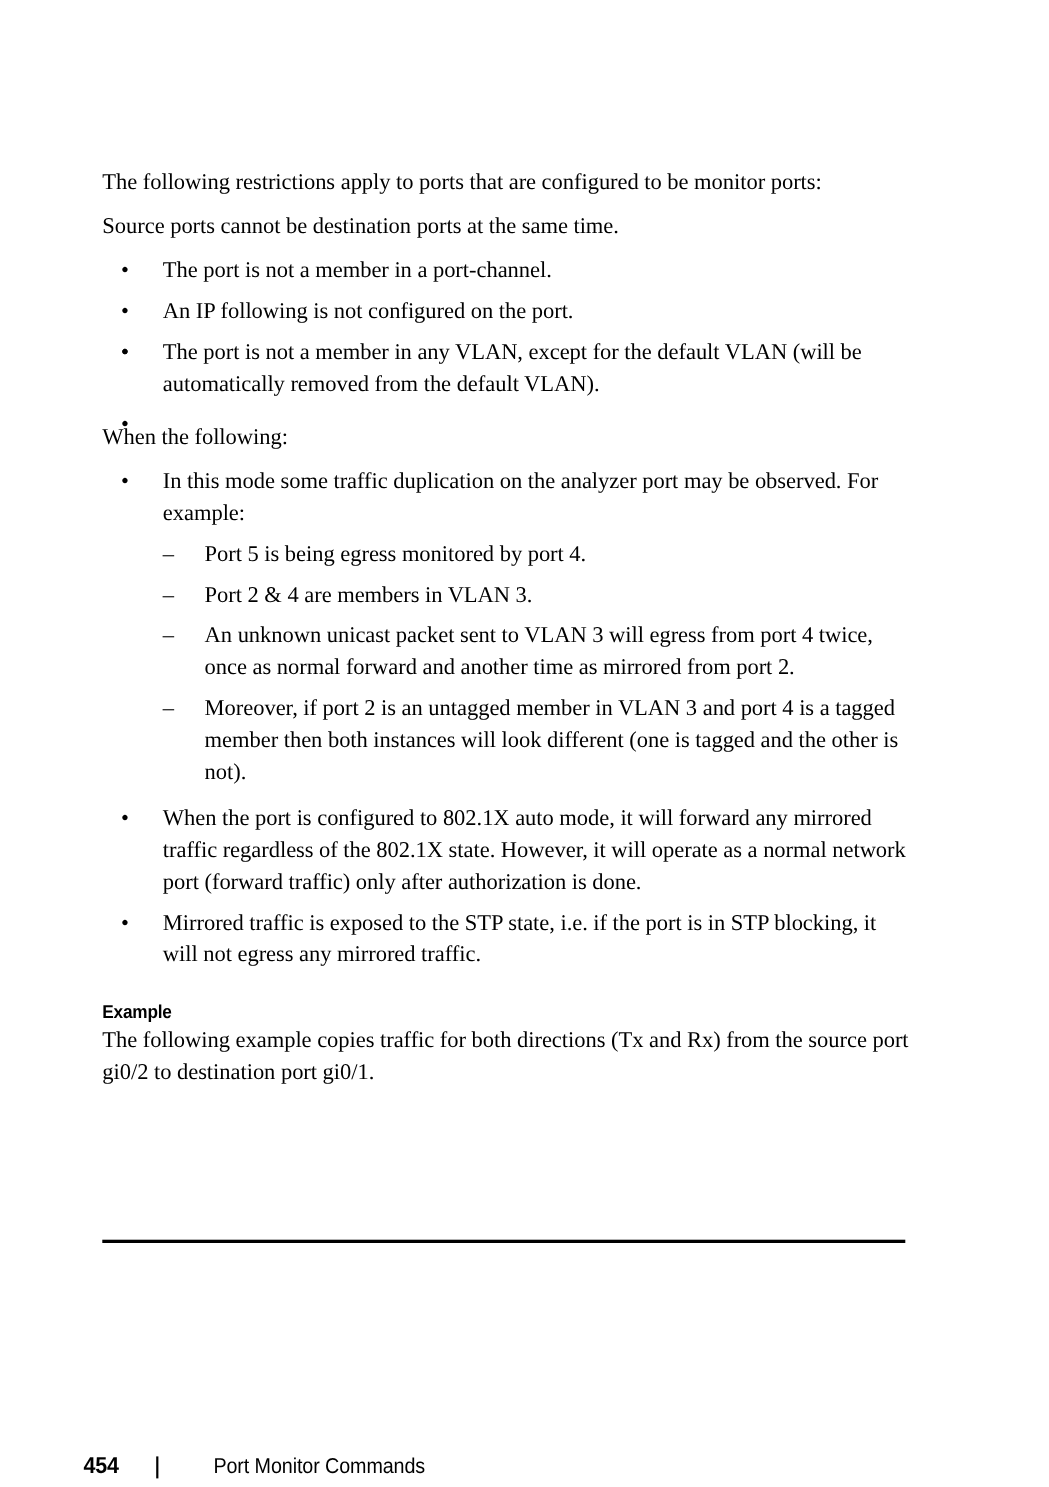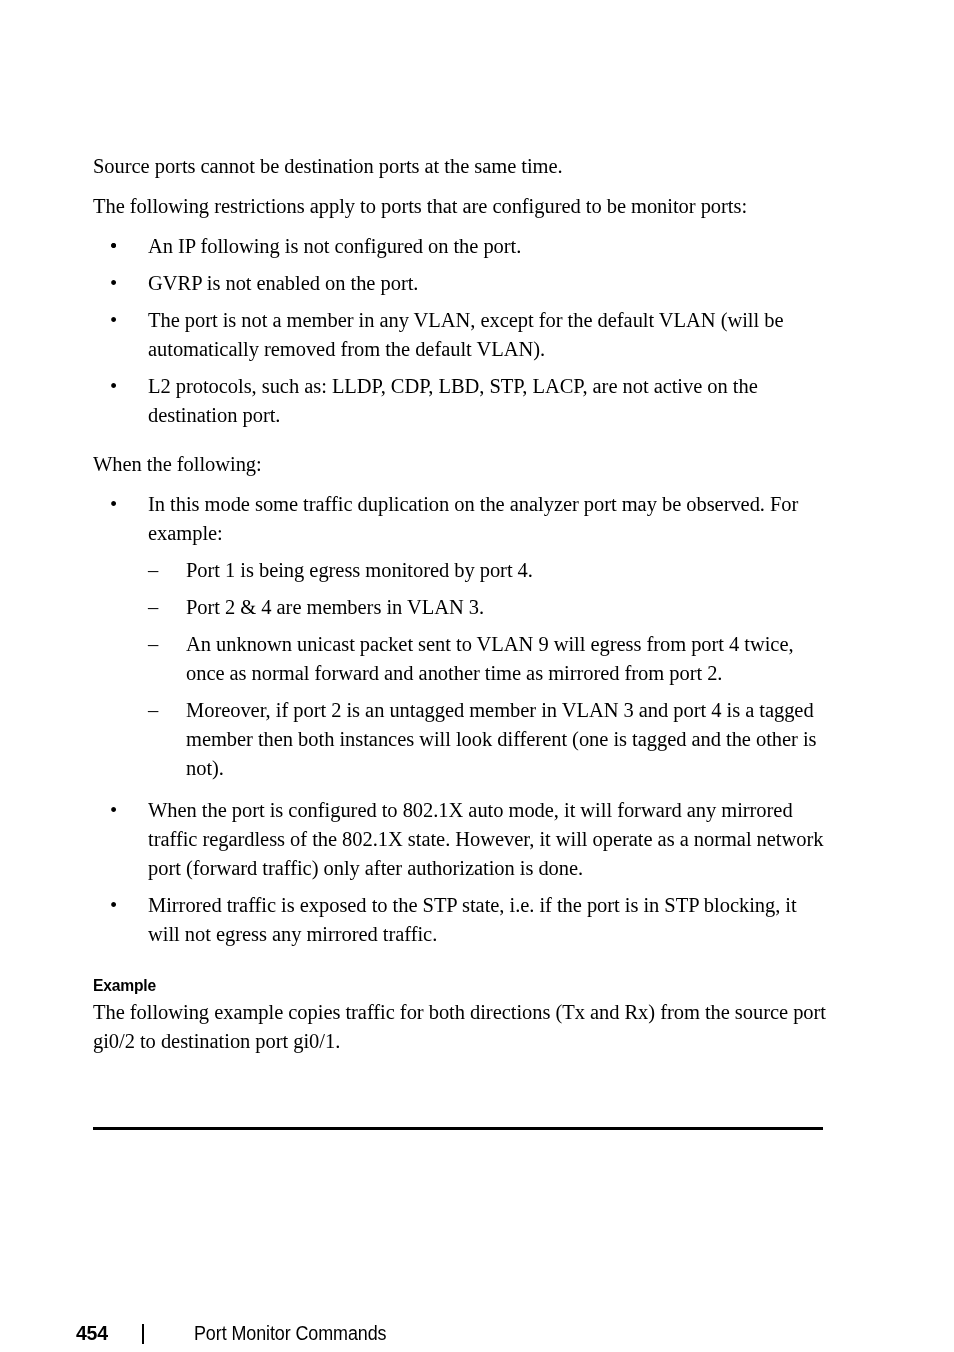--- a/index.html
+++ b/index.html
@@ -158,67 +158,66 @@
     transform-origin: left center;
   }
 </style>
 </head>
 <body>
 
 <div class="page">
 
   <div class="content">
 
+    <p class="body-text">The following restrictions apply to ports that are configured to be monitor ports:</p>
+
     <p class="body-text">Source ports cannot be destination ports at the same time.</p>
 
-    <p class="body-text">The following restrictions apply to ports that are configured to be monitor ports:</p>
-
     <ul class="level1">
       <li>
         <span class="marker">•</span>
+        <span>The port is not a member in a port-channel.</span>
       </li>
       <li>
         <span class="marker">•</span>
         <span>An IP following is not configured on the port.</span>
       </li>
       <li>
         <span class="marker">•</span>
-        <span>GVRP is not enabled on the port.</span>
       </li>
       <li>
         <span class="marker">•</span>
         <span>The port is not a member in any VLAN, except for the default VLAN (will be automatically removed from the default VLAN).</span>
       </li>
       <li>
         <span class="marker">•</span>
-        <span>L2 protocols, such as: LLDP, CDP, LBD, STP, LACP, are not active on the destination port.</span>
       </li>
     </ul>
 
     <div class="spacer-sm"></div>
 
     <p class="body-text">When the following:</p>
 
     <ul class="level1">
       <li>
         <span class="marker">•</span>
         <span>In this mode some traffic duplication on the analyzer port may be observed. For example:</span>
 
         <ul class="level2">
           <li>
             <span class="marker">–</span>
-            <span>Port 1 is being egress monitored by port 4.</span>
+            <span>Port 5 is being egress monitored by port 4.</span>
           </li>
           <li>
             <span class="marker">–</span>
             <span>Port 2 &amp; 4 are members in VLAN 3.</span>
           </li>
           <li>
             <span class="marker">–</span>
-            <span>An unknown unicast packet sent to VLAN 9 will egress from port 4 twice, once as normal forward and another time as mirrored from port 2.</span>
+            <span>An unknown unicast packet sent to VLAN 3 will egress from port 4 twice, once as normal forward and another time as mirrored from port 2.</span>
           </li>
           <li>
             <span class="marker">–</span>
             <span>Moreover, if port 2 is an untagged member in VLAN 3 and port 4 is a tagged member then both instances will look different (one is tagged and the other is not).</span>
           </li>
         </ul>
       </li>
 
       <li style="margin-top:13px;">
         <span class="marker">•</span>

